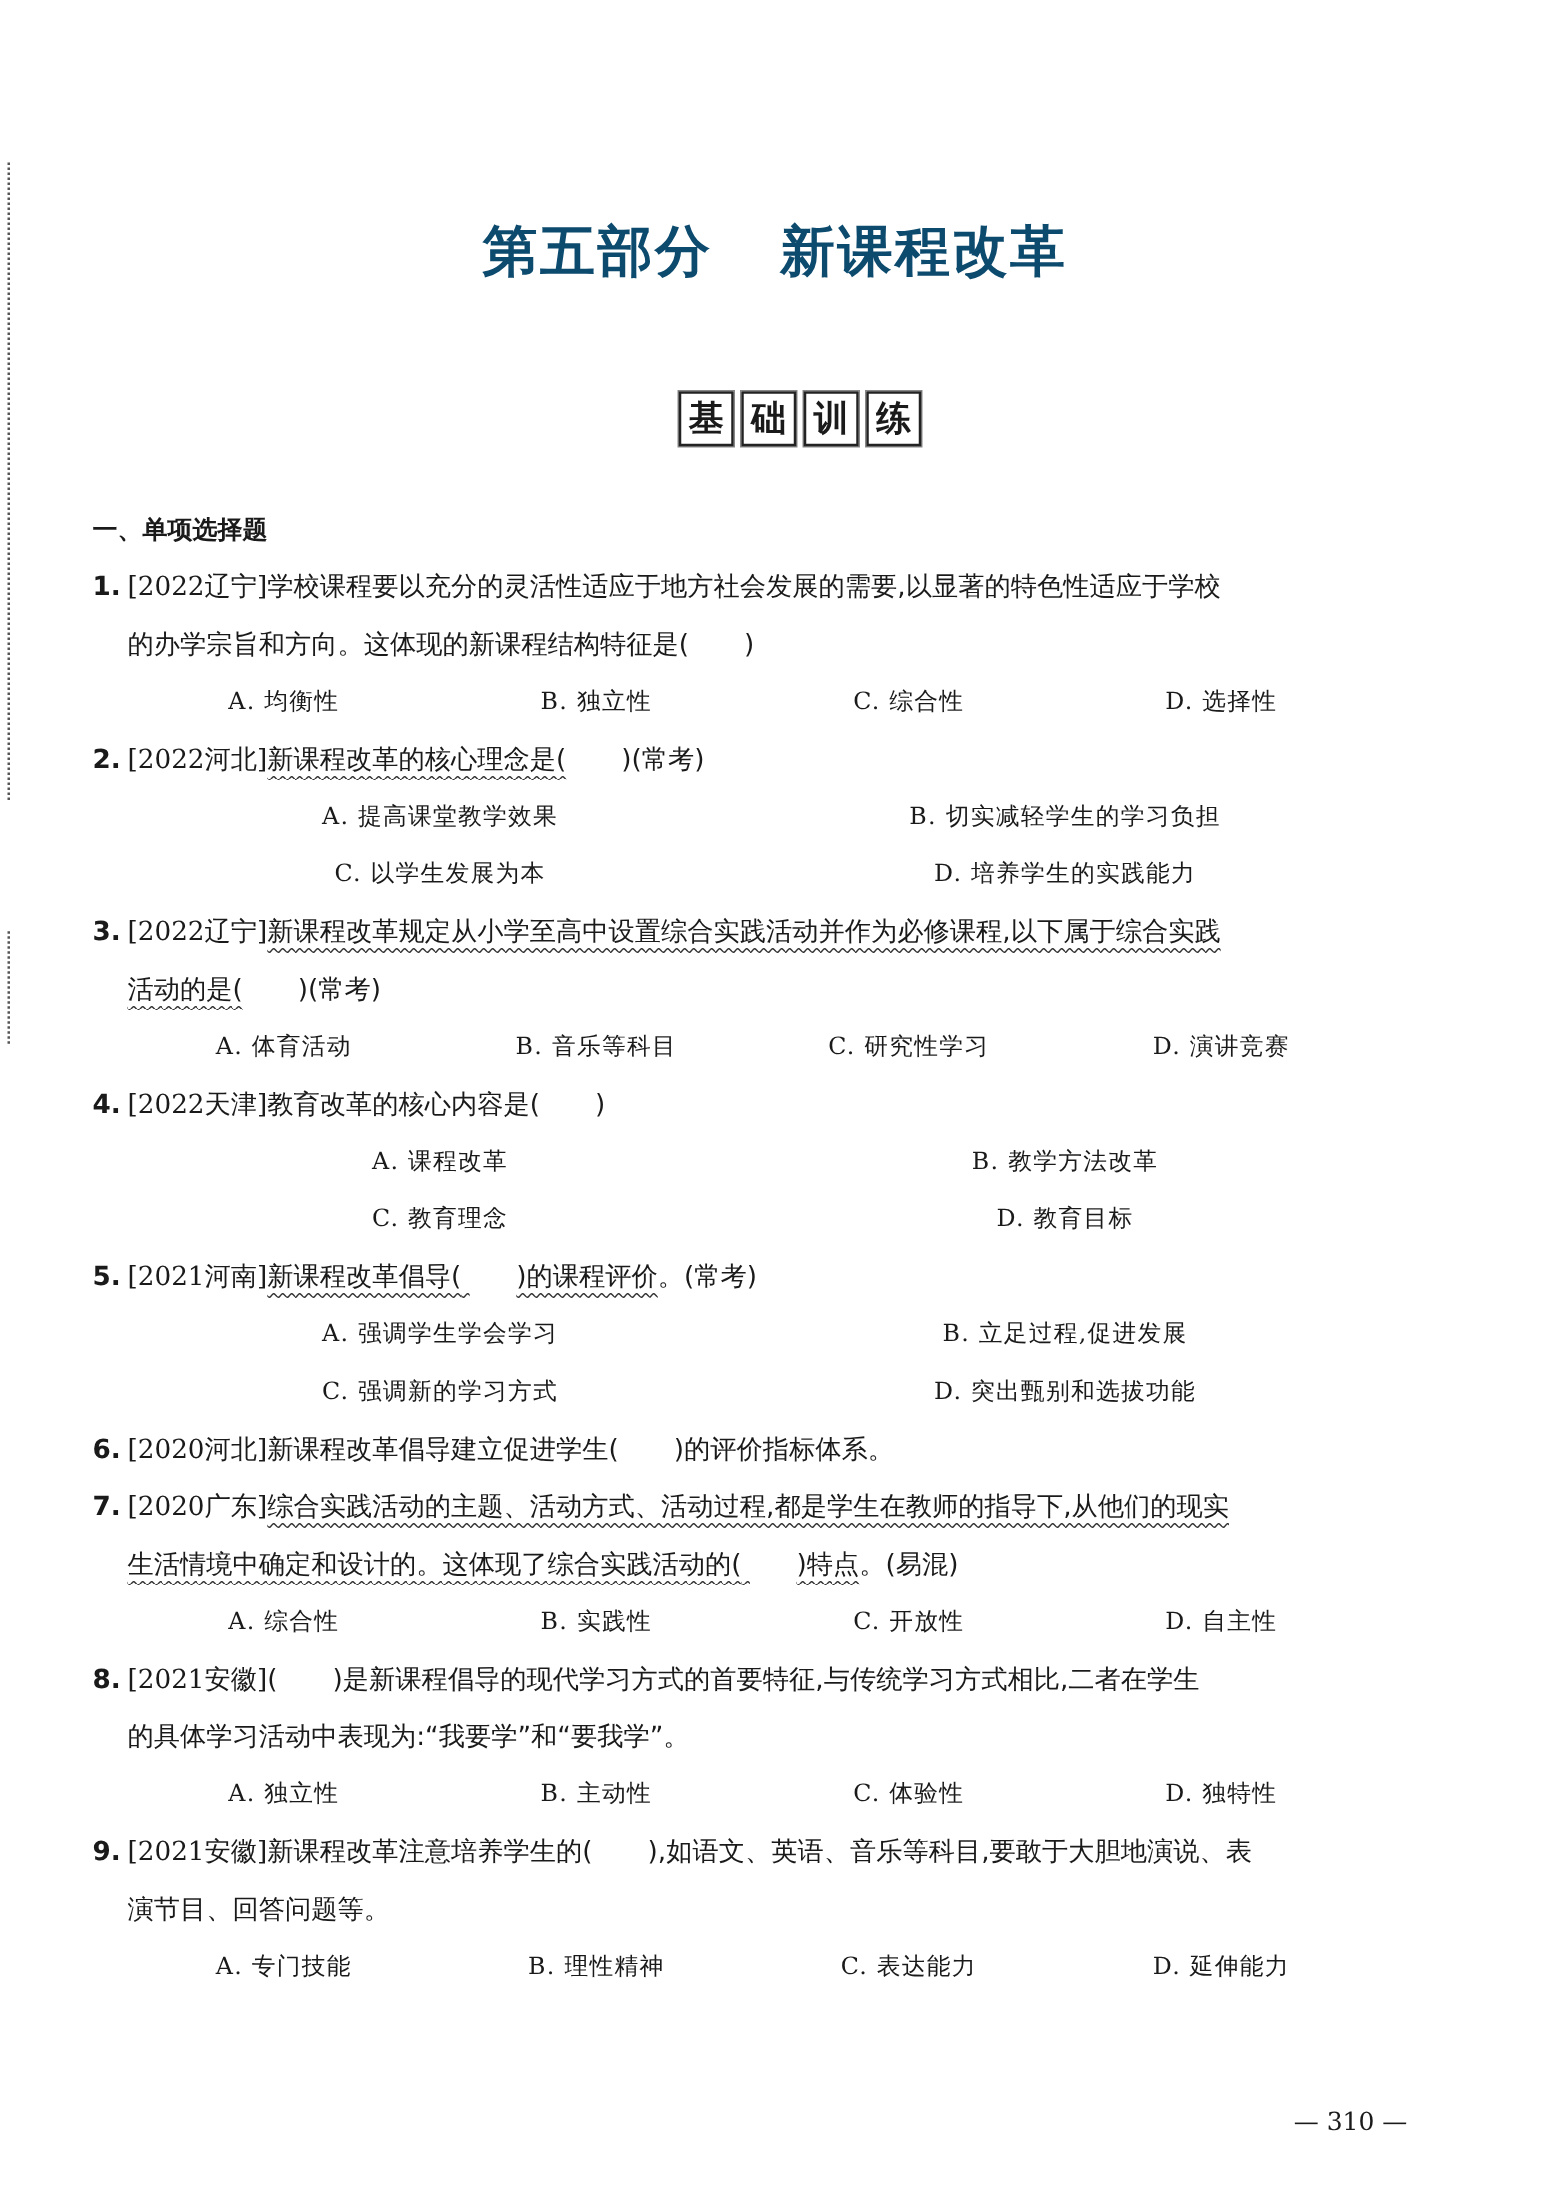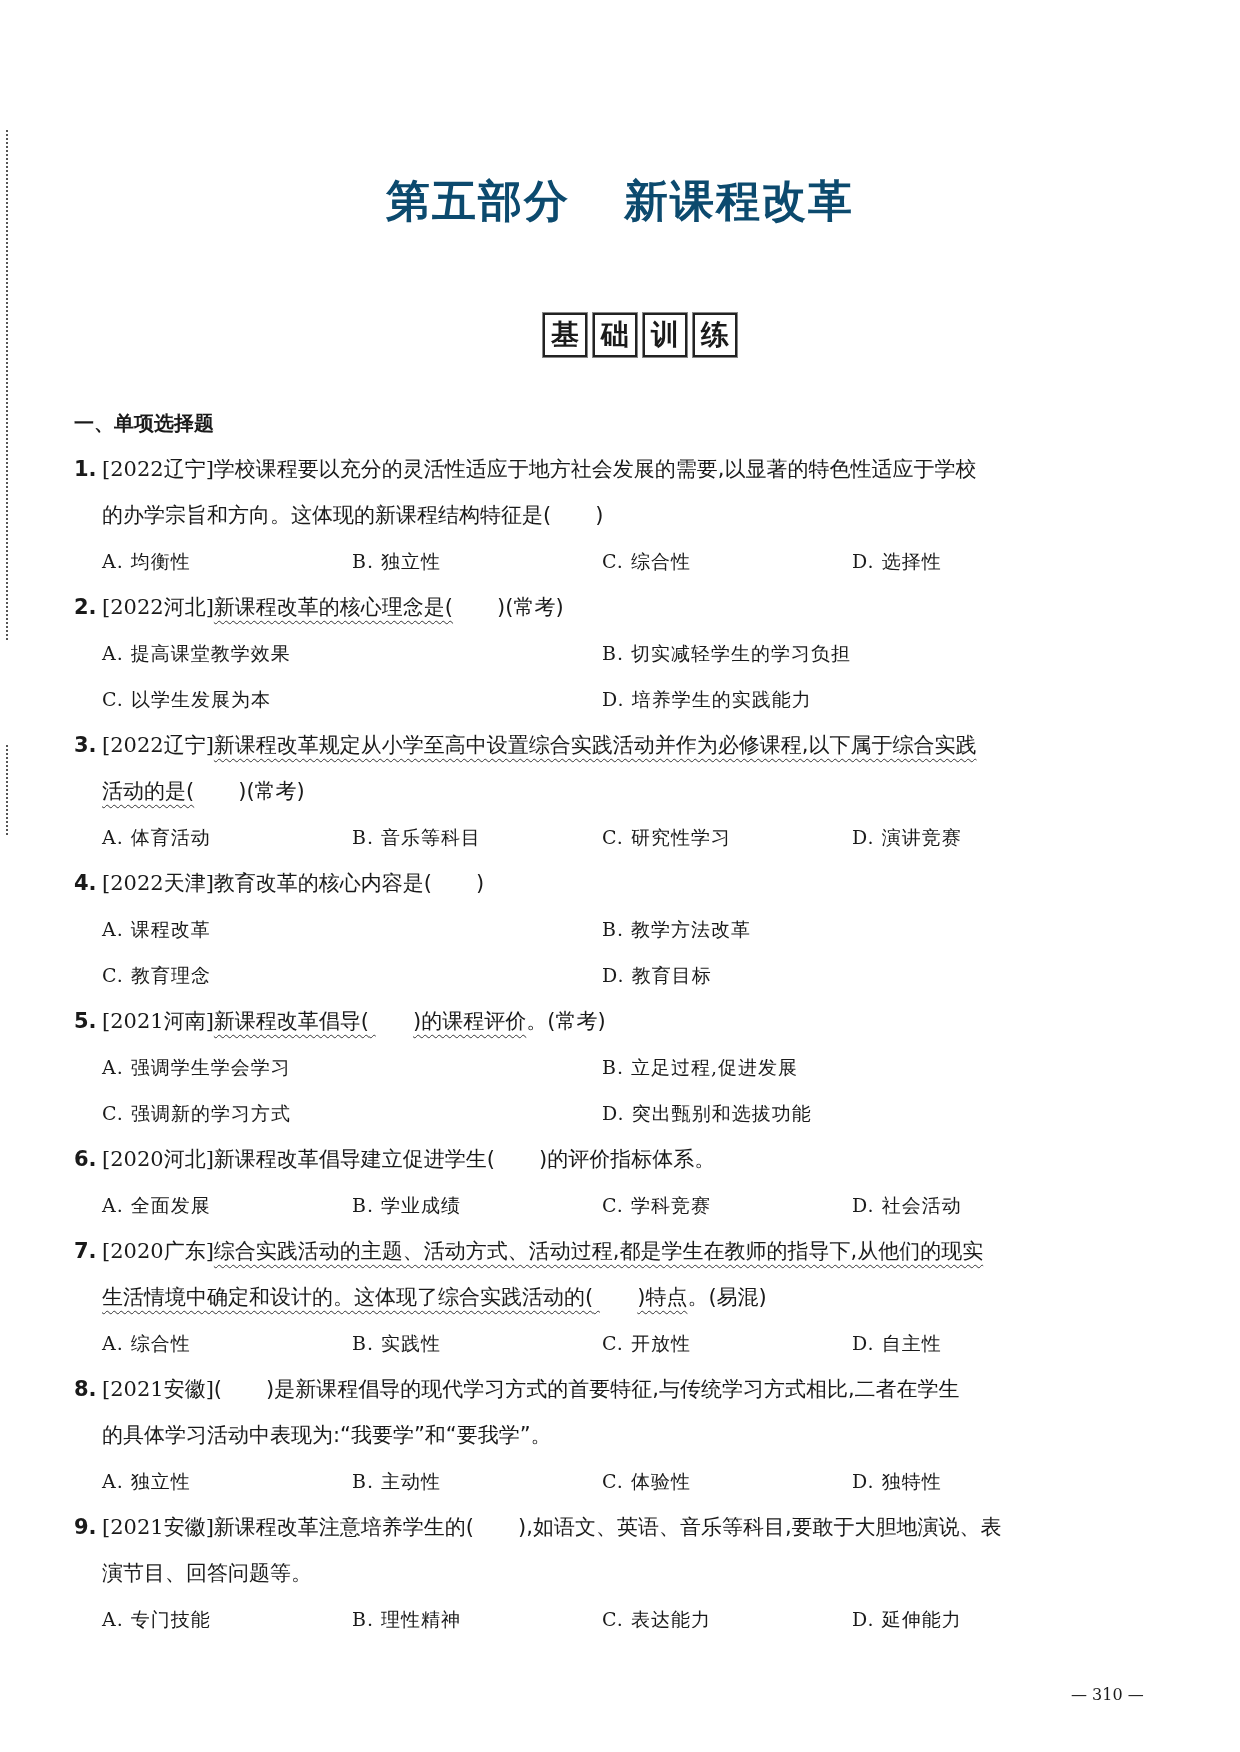--- a/index.html
+++ b/index.html
@@ -40,26 +40,25 @@
       font-size: 21px; height: 46px; line-height: 46px; white-space: nowrap;
       font-family: "DejaVu Sans", "Liberation Sans", sans-serif;
     }
     .q-line.cont { padding-left: 28px; }
     .q-num { display: inline-block; width: 28px; font-weight: bold; }
     .q-src { font-family: "DejaVu Serif", "Liberation Serif", serif; }
     .wavy { text-decoration: underline wavy #333; text-decoration-thickness: 1px; text-underline-offset: 6px; }
     .blank { display: inline-block; width: 44px; }
     .opts { height: 46px; line-height: 46px; font-size: 19px; padding-left: 28px; white-space: nowrap;
       font-family: "DejaVu Serif", "Liberation Serif", serif; letter-spacing: 1px; }
-    .opts .opt { display: inline-block; width: 250px; }
+    .opts .opt { display: inline-block; width: 250px; text-align: center; }
     .opts.two .opt { width: 500px; }
     .page-number {
-      position: absolute; left: 1035px; top: 1685px; font-size: 16px;
+      position: absolute; left: 1035px; top: 1685px; font-size: 20px;
       font-family: "DejaVu Serif", "Liberation Serif", serif;
-      margin-left: 36px;
     }
   </style>
 </head>
 <body>
 
 <div class="margin-dots"></div>
 <div class="margin-dots b2"></div>
 
 <div class="page-title">
   <span>第五部分</span><span class="gap"></span><span>新课程改革</span>
@@ -95,21 +94,20 @@
         <div class="opts two"><span class="opt">A. 课程改革</span><span class="opt">B. 教学方法改革</span></div>
         <div class="opts two"><span class="opt">C. 教育理念</span><span class="opt">D. 教育目标</span></div>
       </div>
       <div>
         <div class="q-line"><span class="q-num">5.</span><span class="q-src">[2021河南]</span><span></span><span class="wavy-grp"><span class="wavy">新课程改革倡导(</span><span class="blank wavy">&nbsp;</span><span class="wavy-post"><span class="wavy">)的课程评价</span><span>。(常考)</span></span></span></div>
         <div class="opts two"><span class="opt">A. 强调学生学会学习</span><span class="opt">B. 立足过程,促进发展</span></div>
         <div class="opts two"><span class="opt">C. 强调新的学习方式</span><span class="opt">D. 突出甄别和选拔功能</span></div>
       </div>
       <div>
         <div class="q-line"><span class="q-num">6.</span><span class="q-src">[2020河北]</span><span>新课程改革倡导建立促进学生(</span><span class="wavy-grp"><span class=""></span><span class="blank">&nbsp;</span><span>)的评价指标体系。</span></span></div>
-        <div class="opts"><span class="opt">A. 全面发展</span><span class="opt">B. 学业成绩</span><span class="opt">C. 学科竞赛</span><span class="opt">D. 社会活动</span></div>
       </div>
       <div>
         <div class="q-line"><span class="q-num">7.</span><span class="q-src">[2020广东]</span><span></span><span class="wavy-grp"><span class="wavy">综合实践活动的主题、活动方式、活动过程,都是学生在教师的指导下,从他们的现实</span><span></span></span></div>
         <div class="q-line cont"><span></span><span class="wavy-grp"><span class="wavy">生活情境中确定和设计的。这体现了综合实践活动的(</span><span class="blank wavy">&nbsp;</span><span class="wavy-post"><span class="wavy">)特点</span><span>。(易混)</span></span></span></div>
         <div class="opts"><span class="opt">A. 综合性</span><span class="opt">B. 实践性</span><span class="opt">C. 开放性</span><span class="opt">D. 自主性</span></div>
       </div>
       <div>
         <div class="q-line"><span class="q-num">8.</span><span class="q-src">[2021安徽]</span><span>(</span><span class="wavy-grp"><span class=""></span><span class="blank">&nbsp;</span><span>)是新课程倡导的现代学习方式的首要特征,与传统学习方式相比,二者在学生</span></span></div>
         <div class="q-line cont"><span>的具体学习活动中表现为:“我要学”和“要我学”。</span><span class="wavy-grp"><span class=""></span><span></span></span></div>
         <div class="opts"><span class="opt">A. 独立性</span><span class="opt">B. 主动性</span><span class="opt">C. 体验性</span><span class="opt">D. 独特性</span></div>

